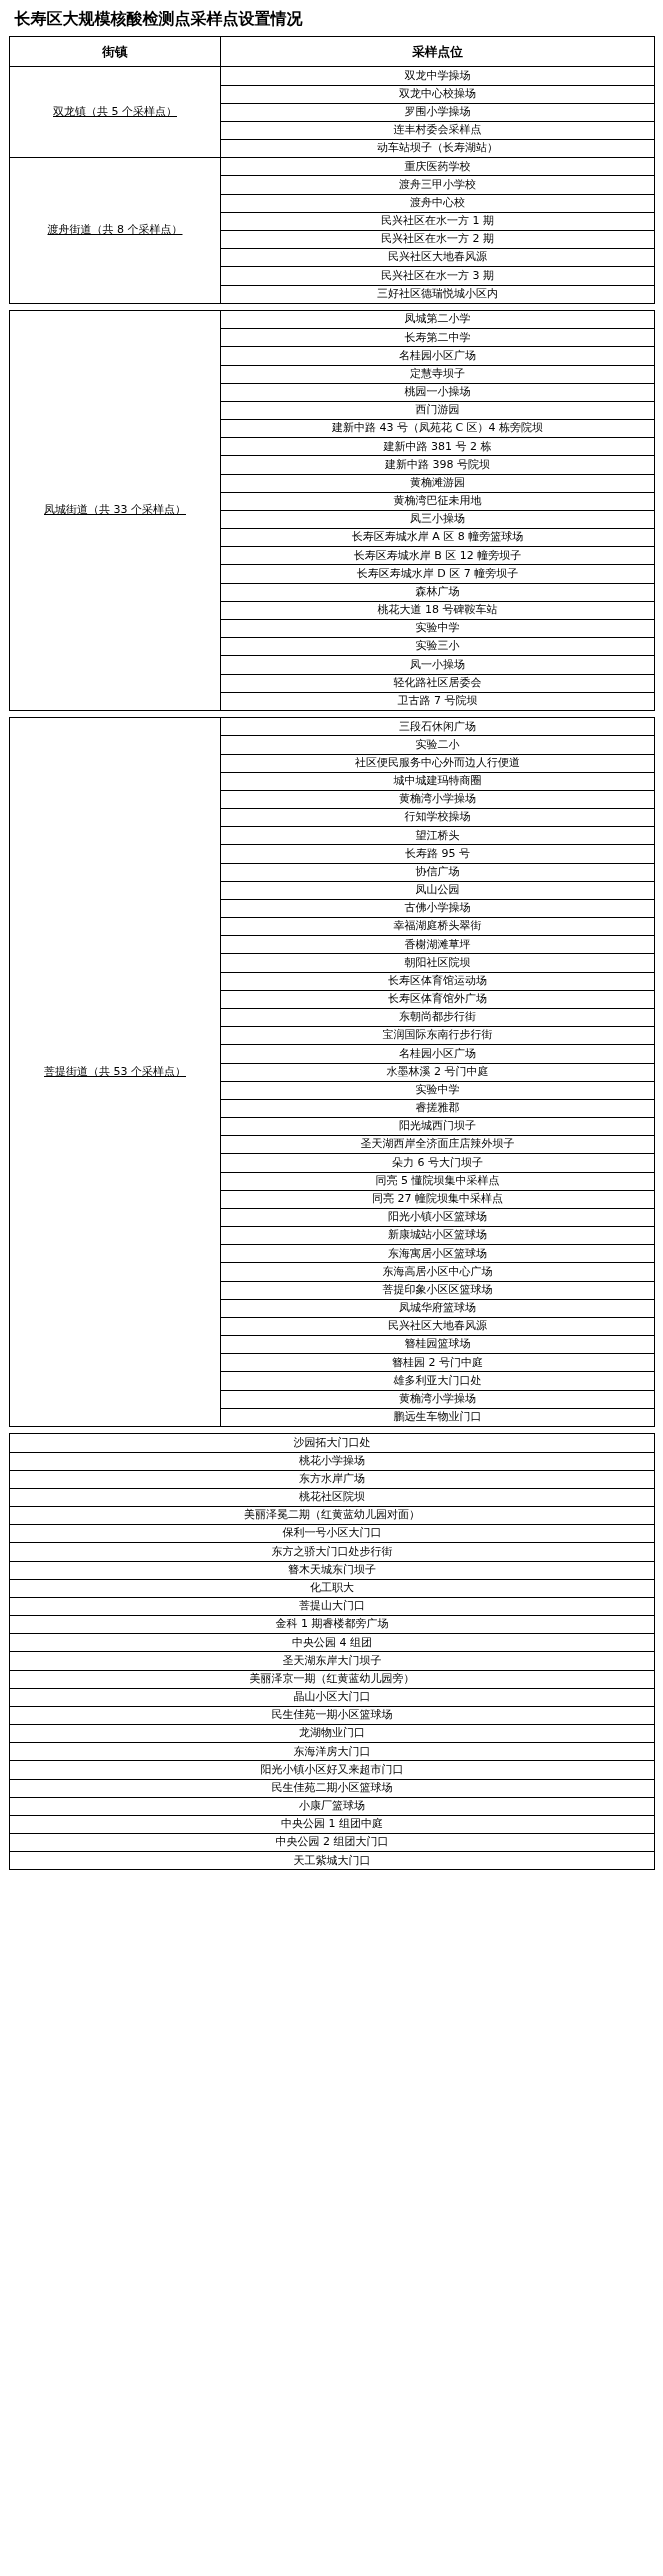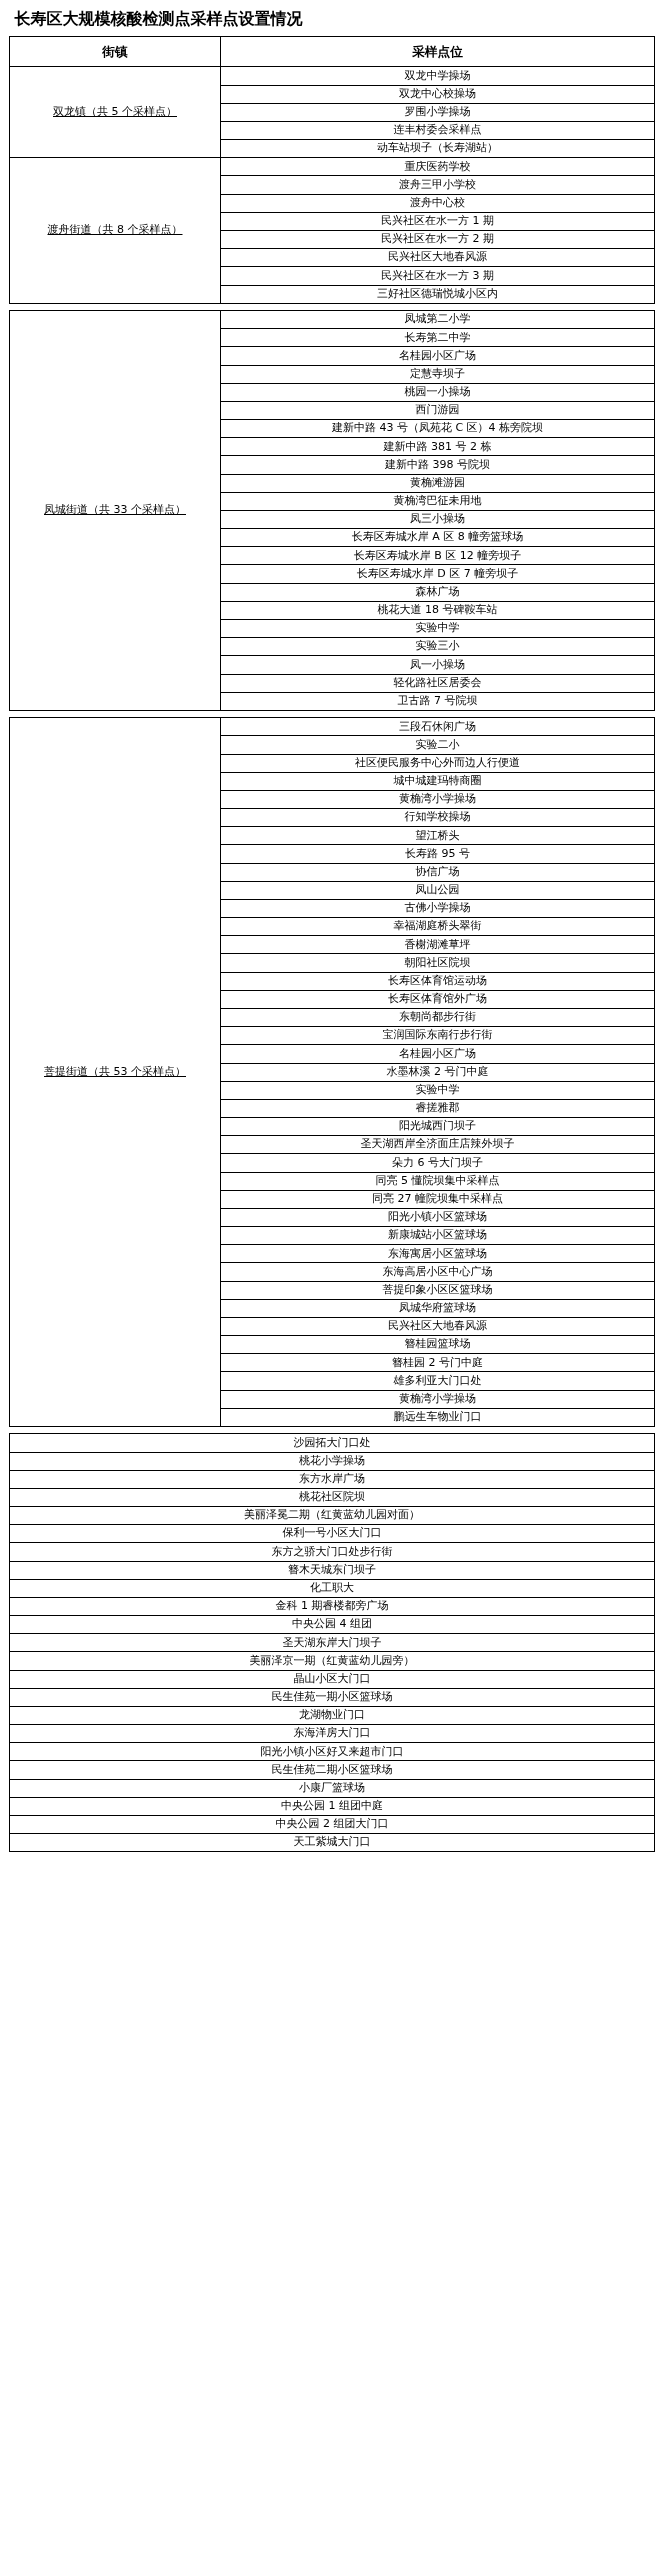--- a/index.html
+++ b/index.html
@@ -351,20 +351,23 @@
           <tr>
             <td class="site" colspan="2">东方之骄大门口处步行街</td>
           </tr>
           <tr>
             <td class="site" colspan="2">簪木天城东门坝子</td>
           </tr>
           <tr>
             <td class="site" colspan="2">化工职大</td>
           </tr>
           <tr>
+            <td class="site" colspan="2">菩提山大门口</td>
+          </tr>
+          <tr>
             <td class="site" colspan="2">金科 1 期睿楼都旁广场</td>
           </tr>
           <tr>
             <td class="site" colspan="2">中央公园 4 组团</td>
           </tr>
           <tr>
             <td class="site" colspan="2">圣天湖东岸大门坝子</td>
           </tr>
           <tr>
             <td class="site" colspan="2">美丽泽京一期（红黄蓝幼儿园旁）</td>

